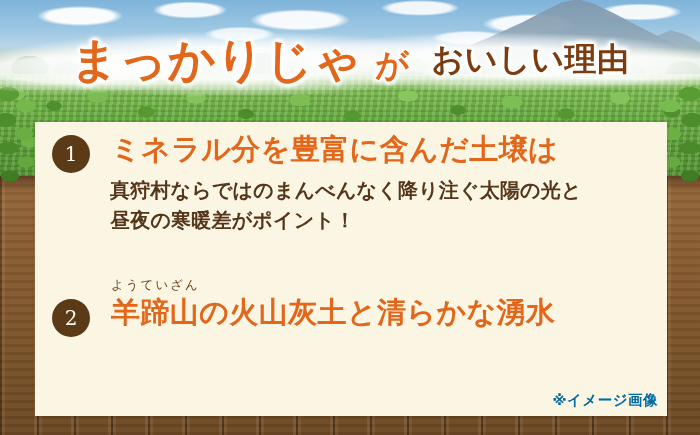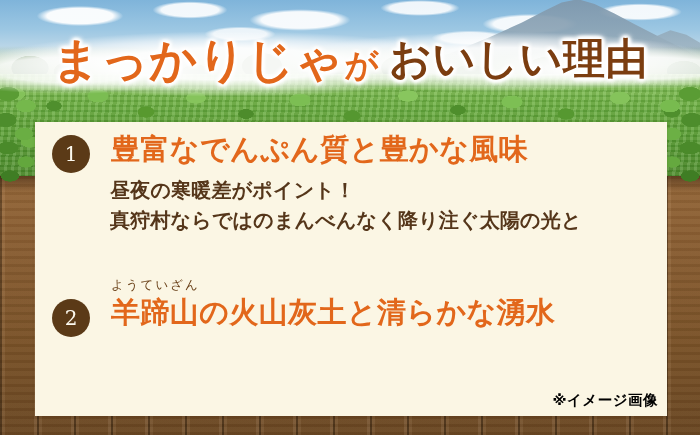--- a/index.html
+++ b/index.html
@@ -182,21 +182,21 @@
   }
 
   
   .headline {
     position: absolute;
     left: 0; top: 26px;
     width: 700px; height: 66px;
     display: flex;
     align-items: center;
     justify-content: center;
-    gap: 0;
+    gap: 12px;
     white-space: nowrap;
     z-index: 5;
   }
   .hl-seg {
     font-weight: 700;
     letter-spacing: .5px;
     text-shadow:
       2px 0 3px #ffffff, -2px 0 3px #ffffff,
       0 2px 3px #ffffff, 0 -2px 3px #ffffff,
       2px 2px 4px #ffffff, -2px -2px 4px #ffffff,
@@ -211,21 +211,21 @@
   .hl-ga {
     color: #e2671b;
     font-size: 33px;
     line-height: 1;
     padding: 0 2px 0 1px;
     position: relative;
     top: 5px;
   }
   .hl-tail {
     color: #7b3d10;
-    font-size: 42px;
+    font-size: 32px;
     line-height: 1;
     padding-left: 8px;
   }
 
   
   .card {
     position: absolute;
     left: 35px; top: 122px;
     width: 632px; height: 294px;
     background: #fbf6e4;
@@ -285,21 +285,21 @@
     font-weight: 700;
     letter-spacing: .2px;
   }
   .body-lines div { white-space: nowrap; }
 
   .note {
     position: absolute;
     right: 9px;
     bottom: 6px;
     font-size: 14.5px;
-    color: #000000;
+    color: #0369a1;
     font-weight: 700;
     letter-spacing: .5px;
     z-index: 7;
   }
 </style>
 </head>
 <body>
 
 <div class="poster">
 
@@ -320,24 +320,24 @@
   <div class="headline">
     <span class="hl-seg hl-main">まっかりじゃ</span>
     <span class="hl-seg hl-ga">が</span>
     <span class="hl-seg hl-tail">おいしい理由</span>
   </div>
 
   <div class="card">
 
     <div class="reason reason-1">
       <div class="badge">1</div>
-      <h2 class="heading">豊富なでんぷん質と豊かな風味</h2>
+      <h2 class="heading">ミネラル分を豊富に含んだ土壌は</h2>
       <div class="body-lines">
+        <div>真狩村ならではのまんべんなく降り注ぐ太陽の光と</div>
         <div>昼夜の寒暖差がポイント！</div>
-        <div>真狩村ならではのまんべんなく降り注ぐ太陽の光と</div>
       </div>
     </div>
 
     <div class="reason reason-2">
       <div class="badge">2</div>
       <div class="furigana">ようていざん</div>
       <h2 class="heading">羊蹄山の火山灰土と清らかな湧水</h2>
     </div>
 
     <div class="note">※イメージ画像</div>

